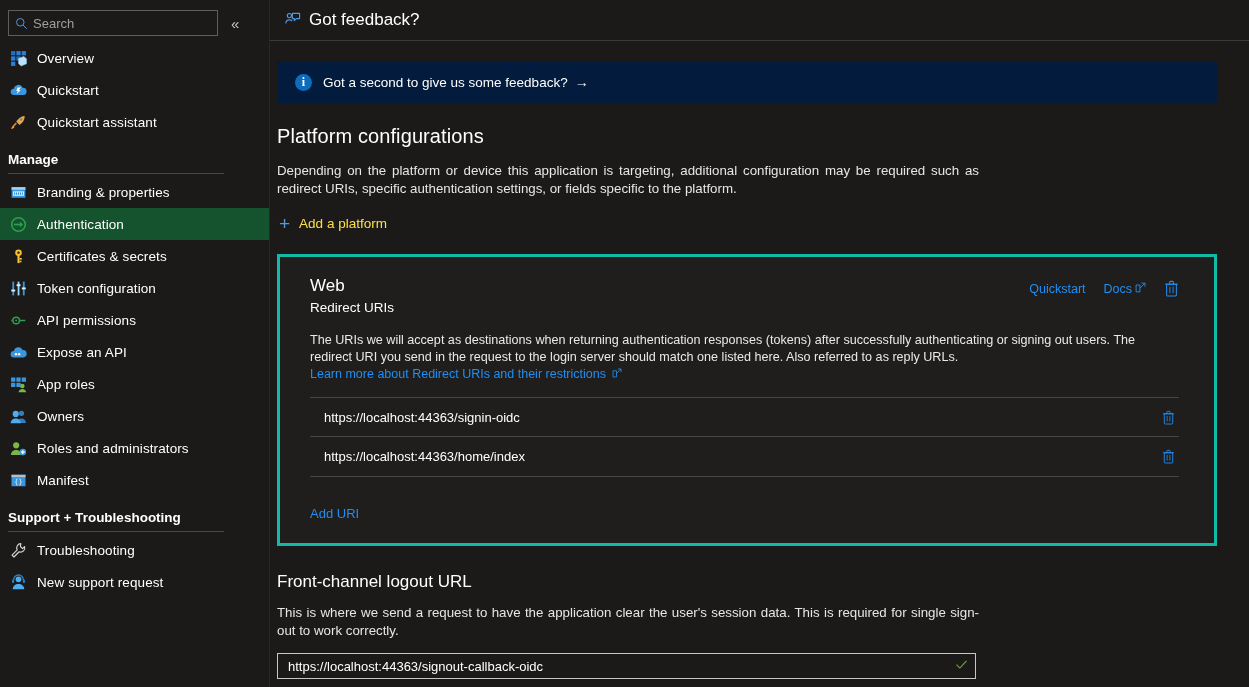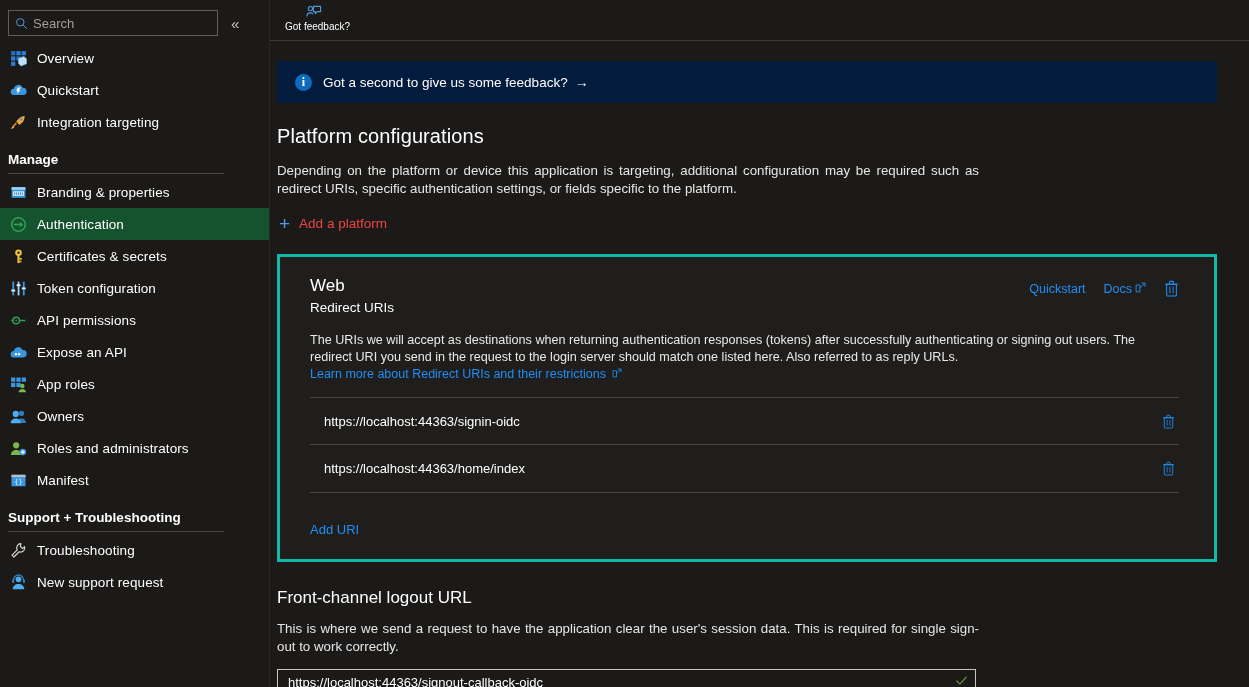--- a/index.html
+++ b/index.html
@@ -114,22 +114,21 @@
     padding-left: 7px;
     border-bottom: 1px solid #3b3a39;
   }
   .cmd-btn {
     display: flex;
     align-items: center;
     height: 30px;
     padding: 0 8px;
     cursor: pointer;
     color: #ffffff;
-    font-size: 10px;
-    flex-direction: column;
+    font-size: 17px;
   }
   .cmd-btn .ci { margin-right: 8px; display: flex; align-items: center; }
 
   .content { padding: 0 16px 0 3px; }
 
   .info-banner {
     margin: 20px 16px 0 4px;
     background: #031b3d;
     height: 42px;
     display: flex;
@@ -175,21 +174,21 @@
     cursor: pointer;
     padding: 3px 6px 3px 2px;
   }
   .plus {
     color: #4f9ae0;
     font-size: 19px;
     line-height: 1;
     margin-right: 9px;
     font-weight: 300;
   }
-  .add-platform .apl { font-size: 13.5px; color: #ef4444; }
+  .add-platform .apl { font-size: 13.5px; color: #fde047; }
 
   
   .card {
     margin: 18px 16px 0 4px;
     border: 3px solid #14b8a6;
     background: #1f1e1d;
     padding: 18px 35px 22px 30px;
     position: relative;
   }
   .card-head {
@@ -227,21 +226,21 @@
     color: #e9e9e9;
     line-height: 17px;
     margin-top: 17px;
     max-width: 900px;
   }
   .uri-list { margin-top: 14px; }
   .uri-row {
     display: flex;
     align-items: center;
     justify-content: space-between;
-    height: 48px;
+    height: 40px;
     border-bottom: 1px solid #484644;
     padding: 0 4px 0 14px;
   }
   .uri-row:first-child { border-top: 1px solid #484644; }
   .uri-text { font-size: 13px; color: #ffffff; }
   .add-uri {
     display: inline-block;
     margin-top: 29px;
     color: #1f8ff5;
     font-size: 13px;
@@ -332,21 +331,21 @@
 
       <div class="nav-item">
         <span class="nav-ico">
           <svg width="17" height="17" viewBox="0 0 16 16">
             <path d="M13.8 1.8c-2.6.2-4.5 1.3-6.1 3.1l-1.9 2.2 3.2 3.2 2.1-1.9c1.8-1.6 2.7-3.7 2.7-6.6z" fill="#f2a33c"></path>
             <circle cx="10.6" cy="5.2" r="1.2" fill="#3a96dd"></circle>
             <path d="M5.4 8.1 2.3 11.2l1.1 1.1 3.1-3.1z" fill="#e8882a"></path>
             <path d="M1.6 14.2c.9-.3 2-1 2.6-1.9l-1.2-1.2c-.9.6-1.5 1.8-1.8 2.7z" fill="#f2a33c"></path>
           </svg>
         </span>
-        <span class="nav-label">Integration targeting</span>
+        <span class="nav-label">Quickstart assistant</span>
       </div>
 
       <div class="nav-group">
         <div class="nav-group-title">Manage</div>
         <div class="nav-group-rule"></div>
       </div>
 
       <div class="nav-item">
         <span class="nav-ico">
           <svg width="17" height="17" viewBox="0 0 16 16">

